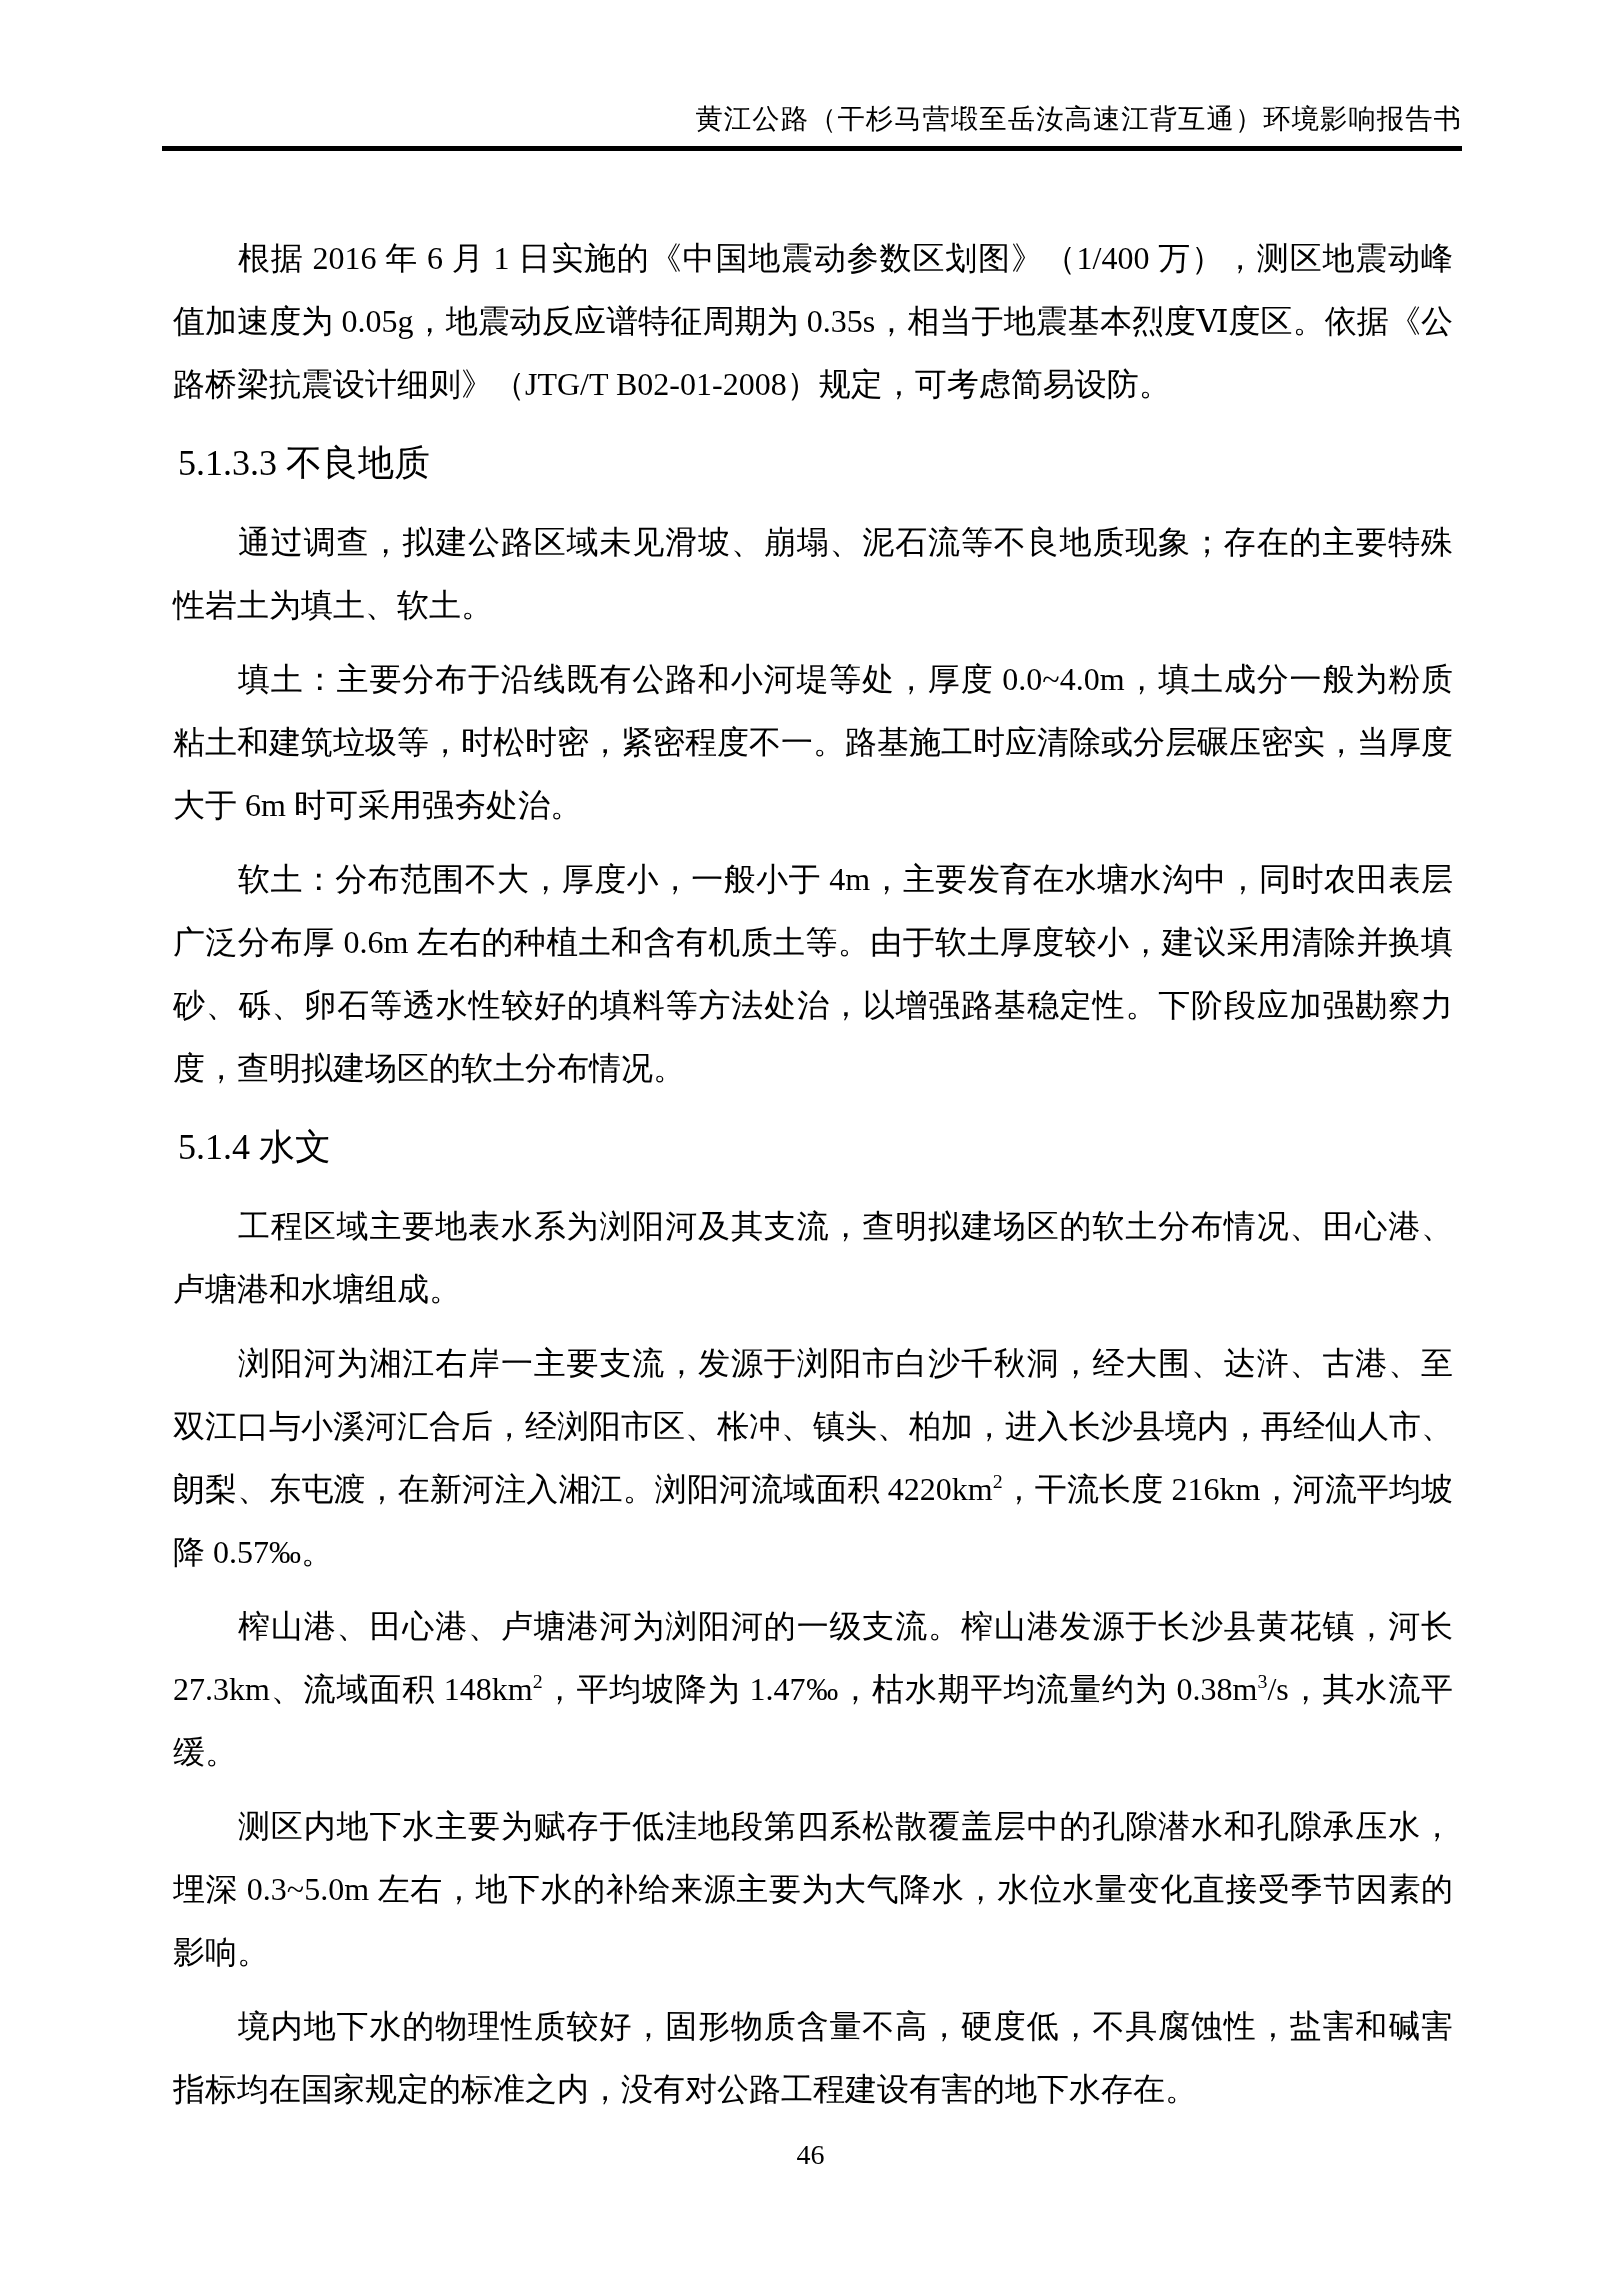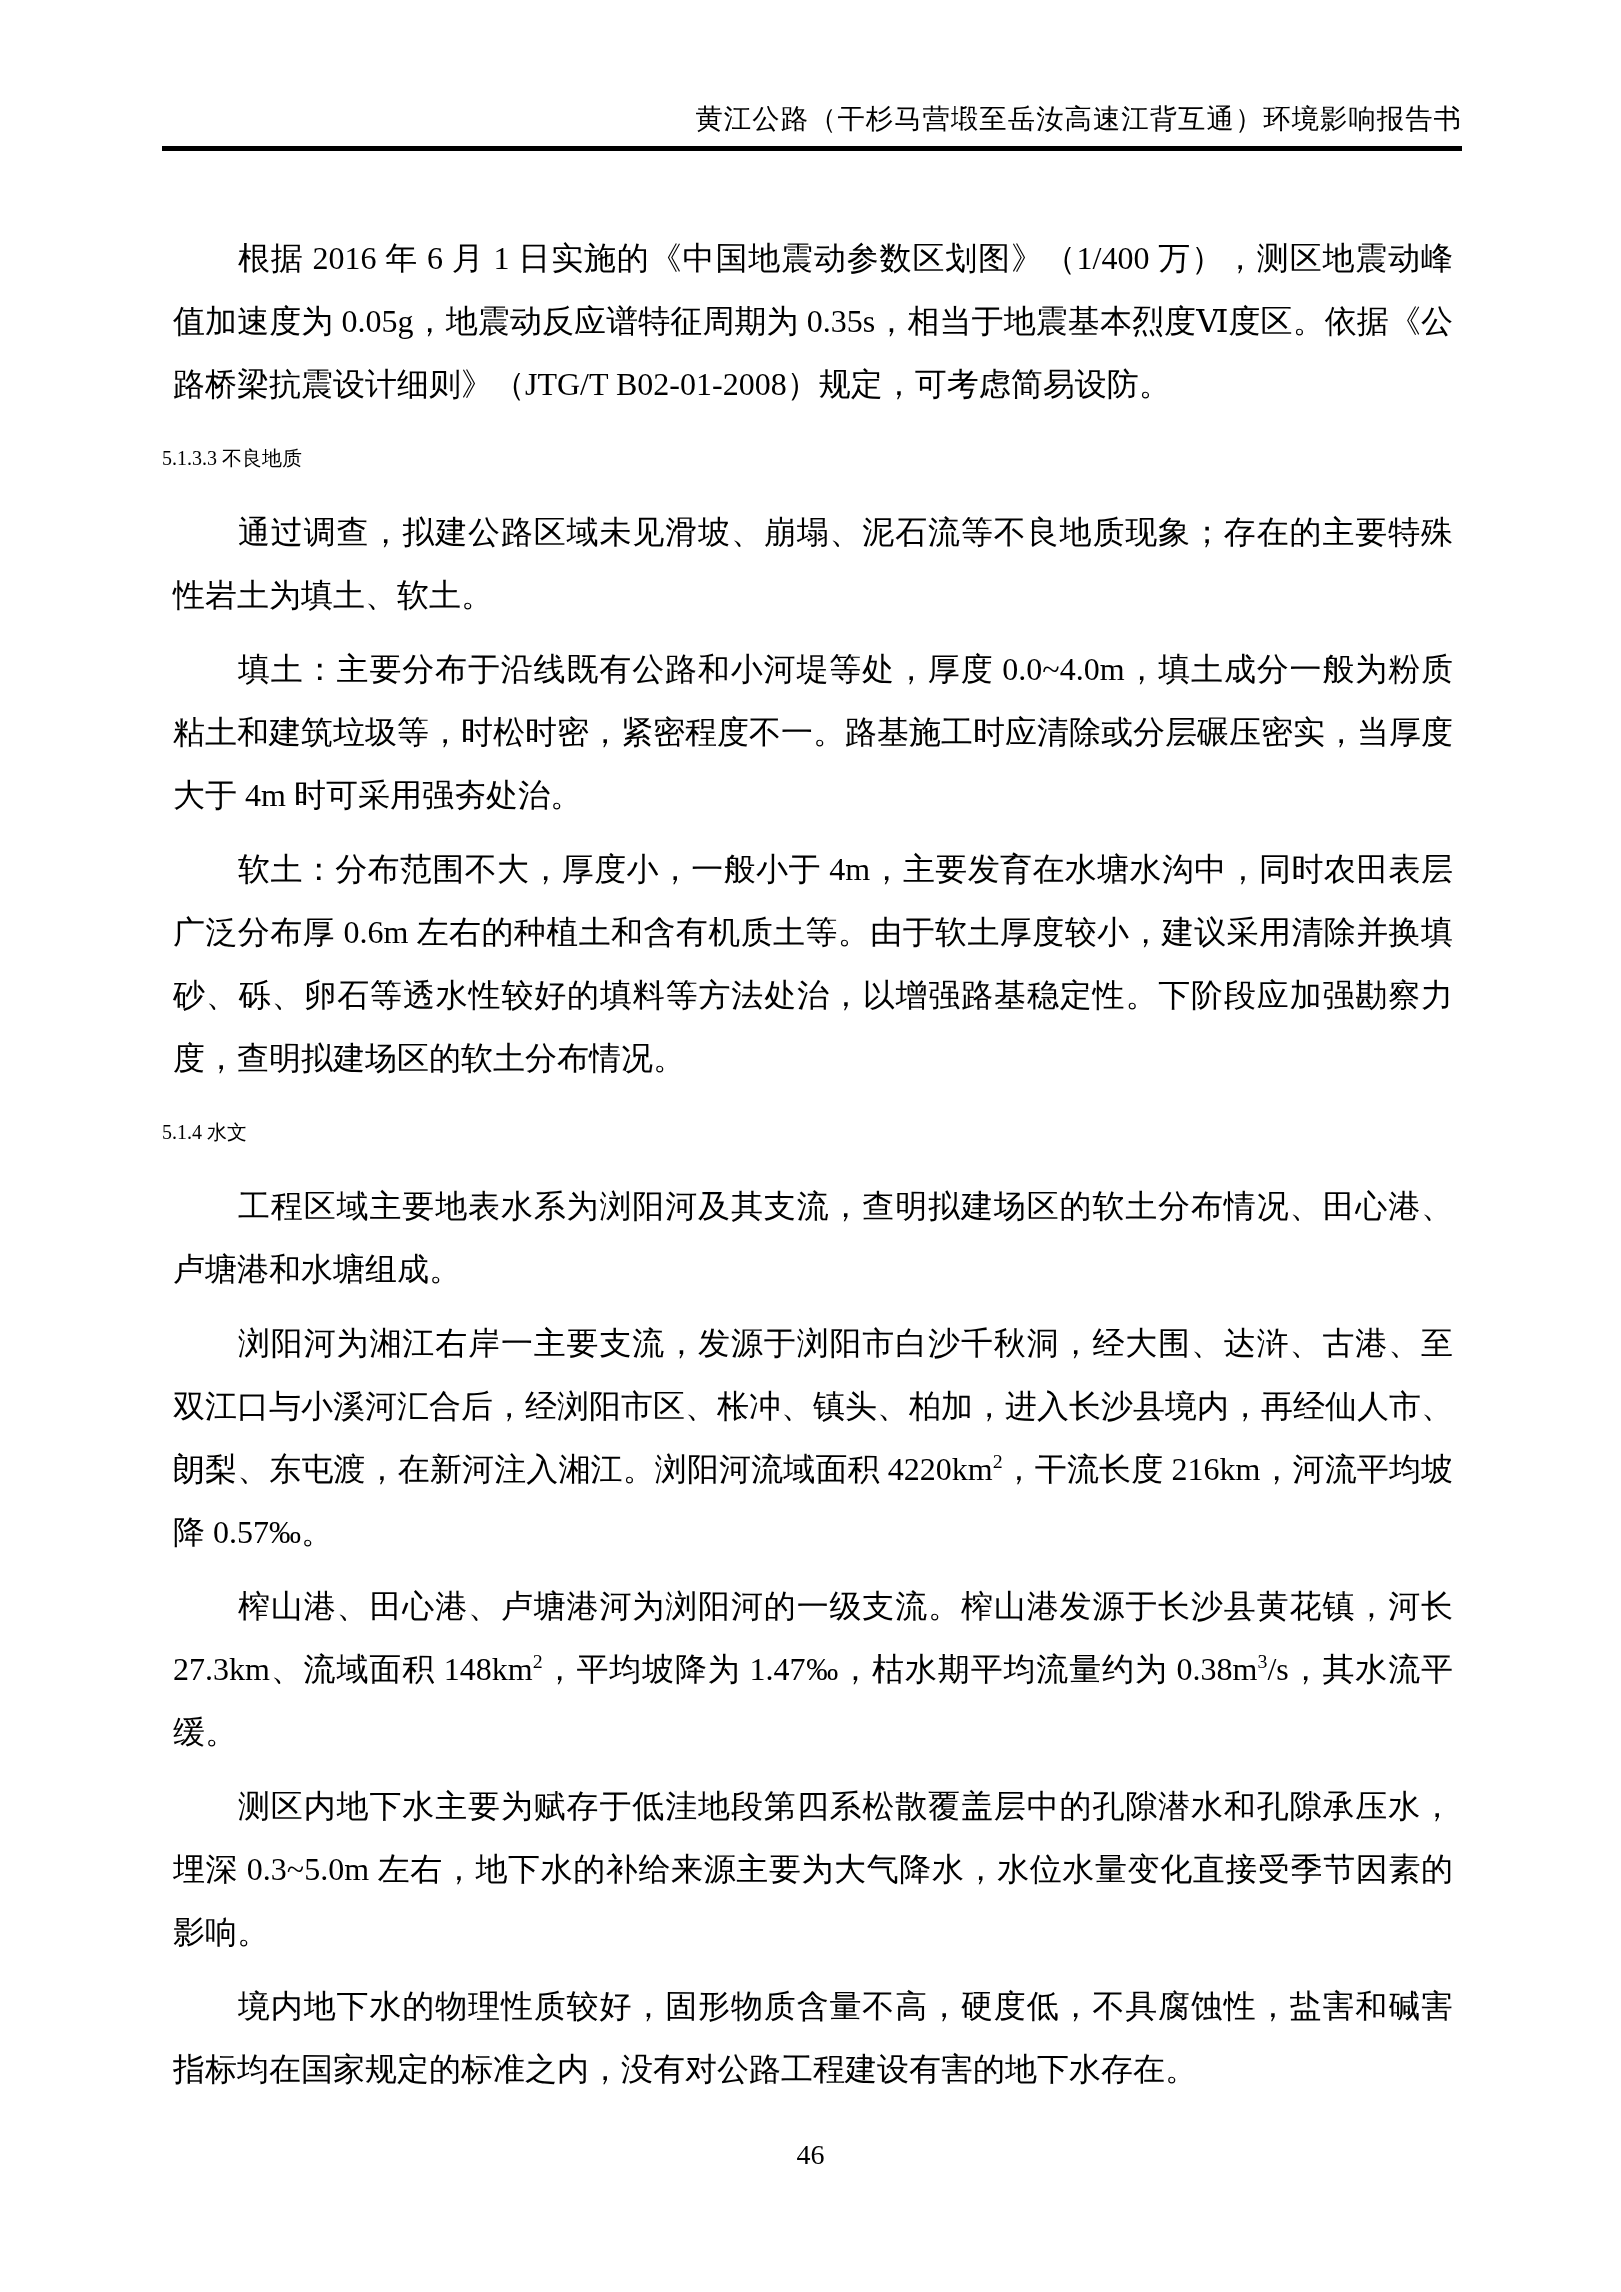--- a/index.html
+++ b/index.html
@@ -42,24 +42,24 @@
     top: 216px;
     font-size: 32px;
     line-height: 63px;
   }
   .para {
     margin: 11px;
     text-align: justify;
     text-indent: 65px;
   }
   .heading {
-    margin: 0;
+    margin: 16px;
     text-align: left;
     text-indent: 0;
-    font-size: 20px;
+    font-size: 36px;
     font-weight: normal;
   }
   .para sup {
     font-size: 0.62em;
     line-height: 0;
     vertical-align: super;
   }
   .footer-page-number {
     position: absolute;
     left: 0;
@@ -81,21 +81,21 @@
   <div class="header-rule"></div>
 
   <div class="doc-body">
 
     <p class="para">根据 2016 年 6 月 1 日实施的《中国地震动参数区划图》（1/400 万），测区地震动峰值加速度为 0.05g，地震动反应谱特征周期为 0.35s，相当于地震基本烈度Ⅵ度区。依据《公路桥梁抗震设计细则》（JTG/T B02-01-2008）规定，可考虑简易设防。</p>
 
     <p class="heading">5.1.3.3 不良地质</p>
 
     <p class="para">通过调查，拟建公路区域未见滑坡、崩塌、泥石流等不良地质现象；存在的主要特殊性岩土为填土、软土。</p>
 
-    <p class="para">填土：主要分布于沿线既有公路和小河堤等处，厚度 0.0~4.0m，填土成分一般为粉质粘土和建筑垃圾等，时松时密，紧密程度不一。路基施工时应清除或分层碾压密实，当厚度大于 4m 时可采用强夯处治。</p>
+    <p class="para">填土：主要分布于沿线既有公路和小河堤等处，厚度 0.0~4.0m，填土成分一般为粉质粘土和建筑垃圾等，时松时密，紧密程度不一。路基施工时应清除或分层碾压密实，当厚度大于 6m 时可采用强夯处治。</p>
 
     <p class="para">软土：分布范围不大，厚度小，一般小于 4m，主要发育在水塘水沟中，同时农田表层广泛分布厚 0.6m 左右的种植土和含有机质土等。由于软土厚度较小，建议采用清除并换填砂、砾、卵石等透水性较好的填料等方法处治，以增强路基稳定性。下阶段应加强勘察力度，查明拟建场区的软土分布情况。</p>
 
     <p class="heading">5.1.4 水文</p>
 
     <p class="para">工程区域主要地表水系为浏阳河及其支流，查明拟建场区的软土分布情况、田心港、卢塘港和水塘组成。</p>
 
     <p class="para">
       <span>浏阳河为湘江右岸一主要支流，发源于浏阳市白沙千秋洞，经大围、达浒、古港、至双江口与小溪河汇合后，经浏阳市区、枨冲、镇头、柏加，进入长沙县境内，再经仙人市、朗梨、东屯渡，在新河注入湘江。浏阳河流域面积 4220km</span><sup>2</sup><span>，干流长度 216km，河流平均坡降 0.57‰。</span>
     </p>

